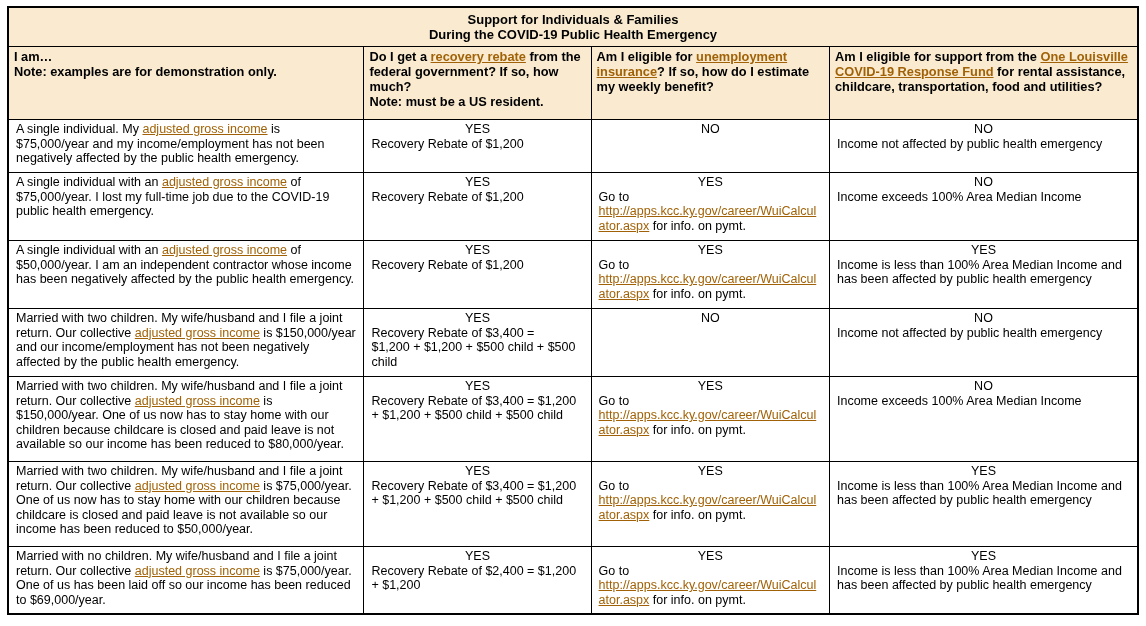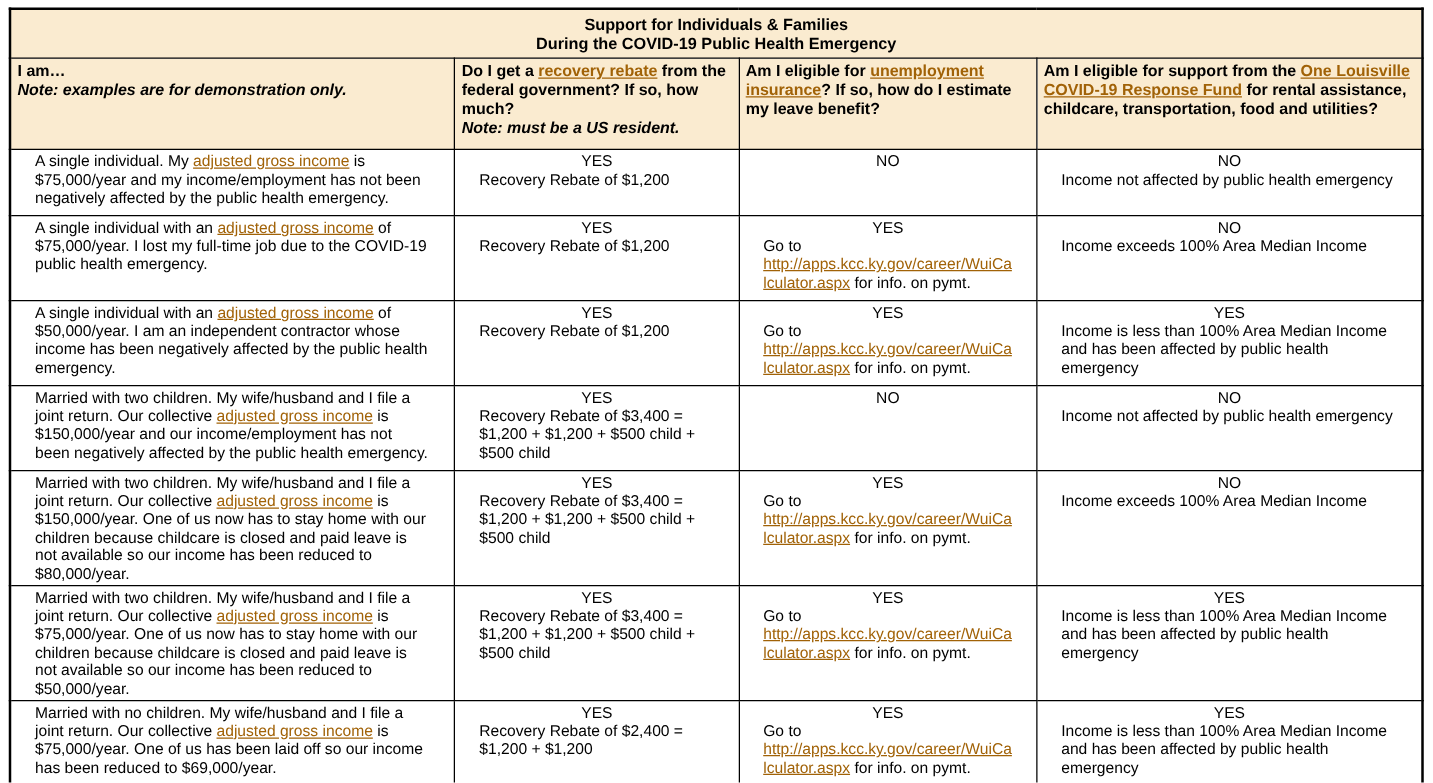--- a/index.html
+++ b/index.html
@@ -1,22 +1,22 @@
 <!DOCTYPE html>
 <html><head>
 <meta charset="utf-8">
 <style>
   html,body{margin:0;padding:0;background:#fff;}
   body{width:1146px;height:626px;font-family:"Liberation Sans",sans-serif;color:#000;}
   .page{padding:6px 7px;}
   table{border-collapse:collapse;width:1132px;table-layout:fixed;border:2px solid #000;}
-  th,td{border:1px solid #000;vertical-align:top;padding:2px 19px;font-size:12.5px;line-height:1.16;overflow:hidden;}
+  th,td{border:1px solid #000;vertical-align:top;padding:2px 7px;font-size:12.5px;line-height:1.16;overflow:hidden;}
   .title-cell{background:#FAEBD0;text-align:center;font-weight:bold;font-size:13px;height:34px;vertical-align:middle;padding:2px;}
   .header-row th{background:#FAEBD0;text-align:left;font-weight:bold;font-size:12.8px;height:66px;padding:3px 5px;}
-  .note{font-style:italic;}
+  .note{}
   a.link{color:#a16207;text-decoration:underline;cursor:pointer;}
   a.link.brk{word-break:break-all;}
   td.scenario{text-align:left;}
   .answer{text-align:center;}
   .detail{text-align:left;}
   tbody tr:nth-child(1) td{height:48px;}
   tbody tr:nth-child(2) td{height:63px;}
   tbody tr:nth-child(3) td{height:63px;}
   tbody tr:nth-child(4) td{height:63px;}
   tbody tr:nth-child(5) td{height:80px;}
@@ -37,21 +37,21 @@
     <thead>
       <tr>
         <th class="title-cell" colspan="4">
           <span>Support for Individuals &amp; Families</span><br>
           <span>During the COVID-19 Public Health Emergency</span>
         </th>
       </tr>
       <tr class="header-row">
           <th><span>I am…</span><br><span class="note">Note: examples are for demonstration only.</span></th>
           <th><span>Do I get a </span><a class="link" href="#">recovery rebate</a><span> from the federal government? If so, how much?</span><br><span class="note">Note: must be a US resident.</span></th>
-          <th><span>Am I eligible for </span><a class="link" href="#">unemployment insurance</a><span>? If so, how do I estimate my leave benefit?</span></th>
+          <th><span>Am I eligible for </span><a class="link" href="#">unemployment insurance</a><span>? If so, how do I estimate my weekly benefit?</span></th>
           <th><span>Am I eligible for support from the </span><a class="link" href="#">One Louisville COVID-19 Response Fund</a><span> for rental assistance, childcare, transportation, food and utilities?</span></th>
         </tr>
     </thead>
     <tbody>
         <tr>
           <td class="scenario"><span>A single individual. My </span><a class="link" href="#">adjusted gross income</a><span> is $75,000/year and my income/employment has not been negatively affected by the public health emergency.</span></td>
           <td>
             <div class="answer">YES</div>
             <div class="detail"><span>Recovery Rebate of $1,200</span></div>
           </td>

